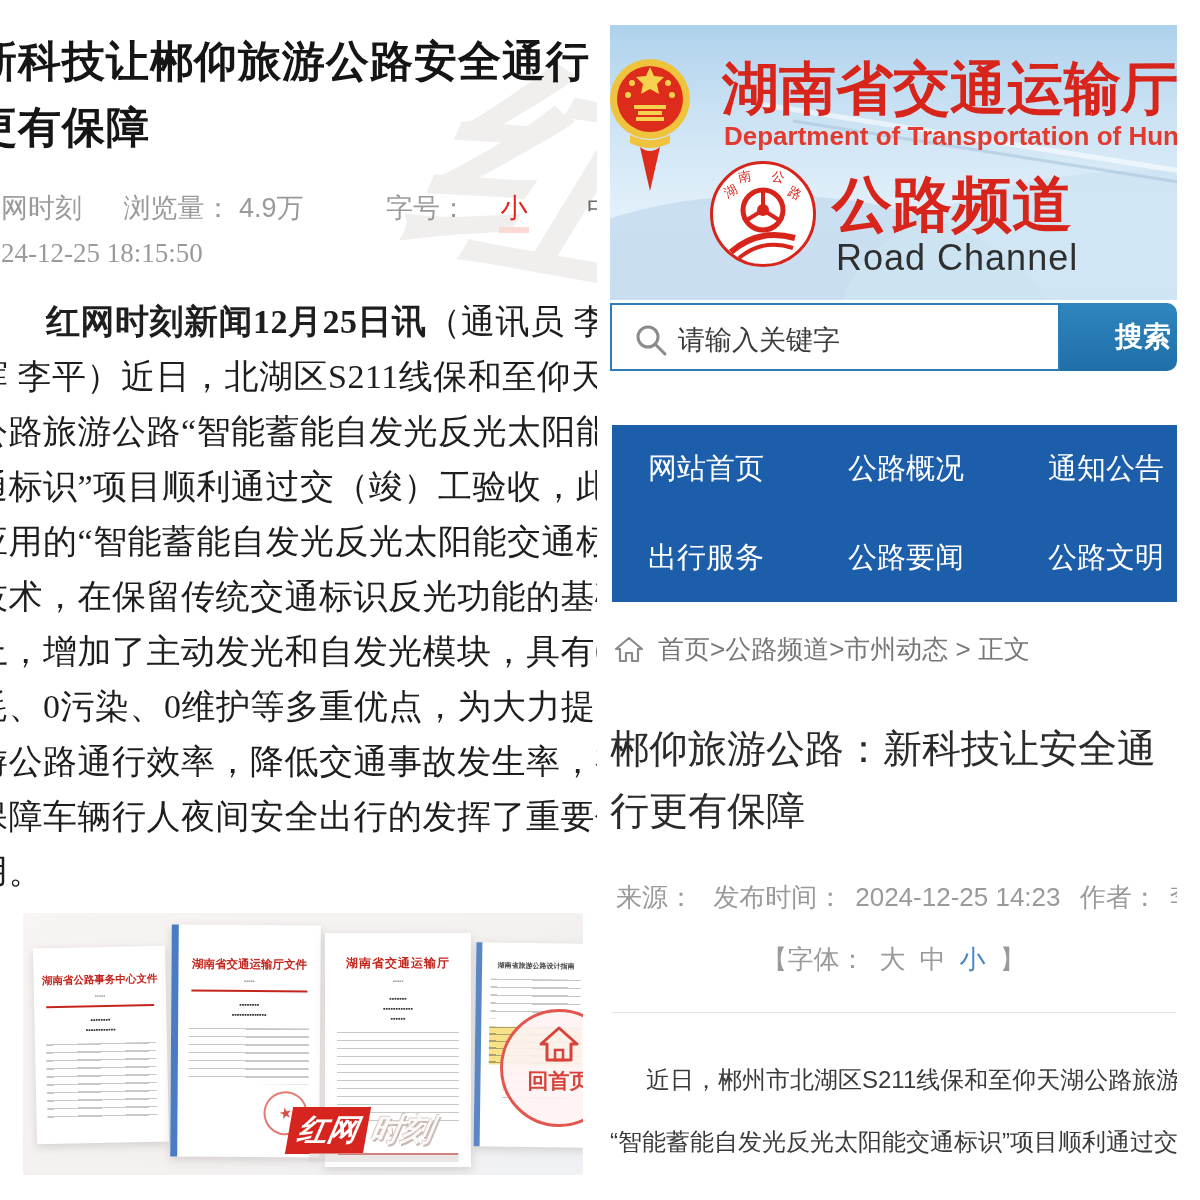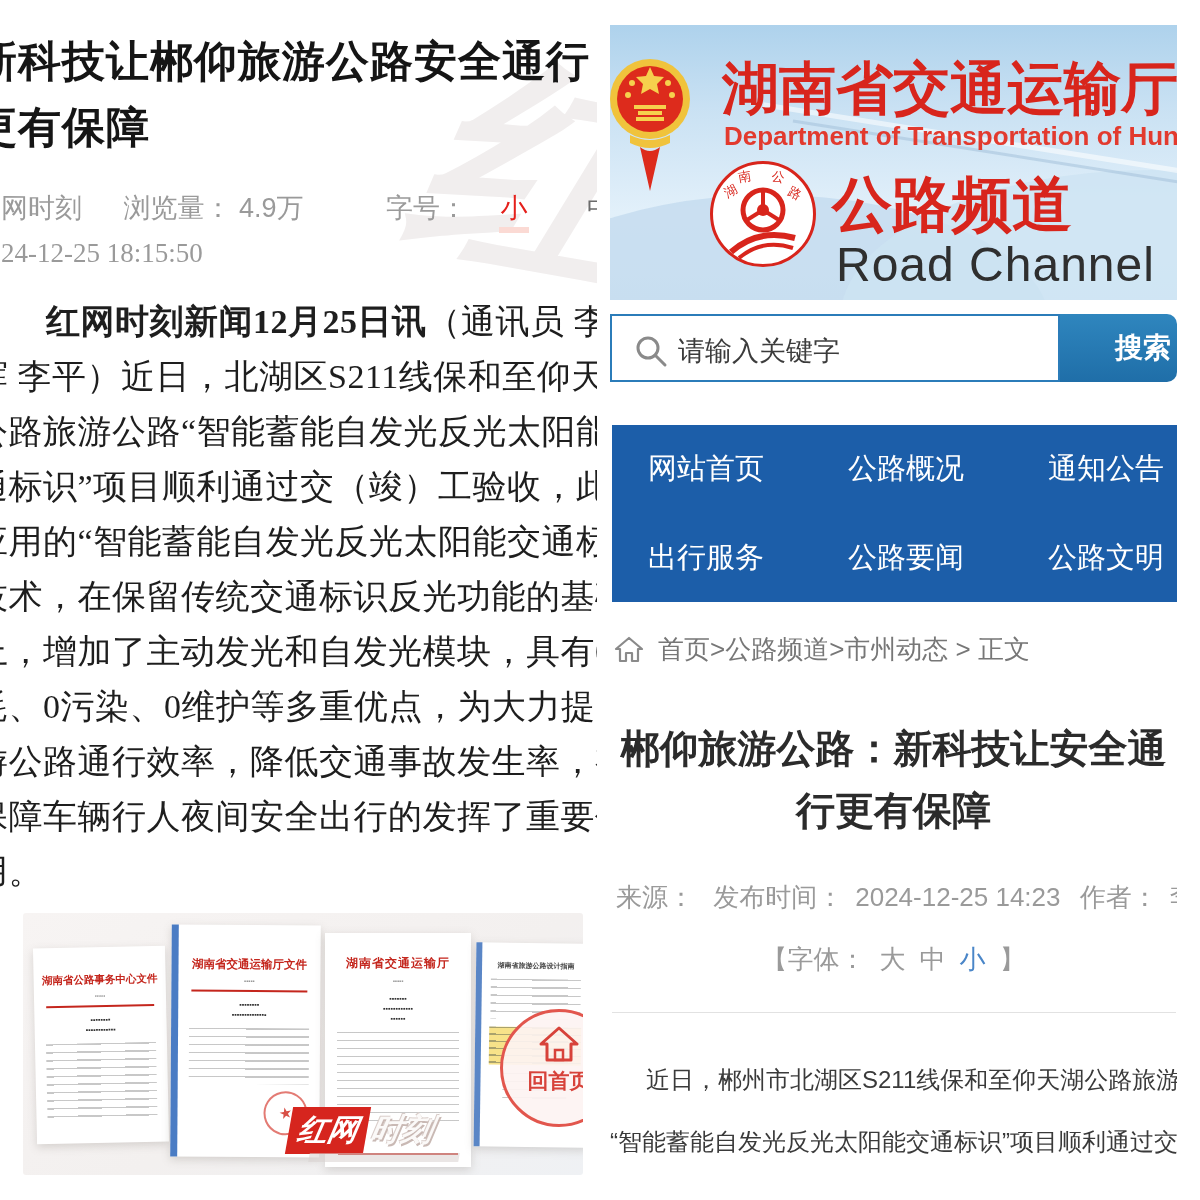--- a/index.html
+++ b/index.html
@@ -78,42 +78,42 @@
     transform:rotate(9deg);}
   .emblem{position:absolute;left:0;top:18px;}
   .banner-cn{position:absolute;left:112px;top:26px;font-size:57px;font-weight:bold;color:#d8251c;
     white-space:nowrap;letter-spacing:0;}
   .banner-en{position:absolute;left:114px;top:96px;font-size:26px;font-weight:bold;color:#e23a2e;
     white-space:nowrap;}
   .chan-logo{position:absolute;left:100px;top:136px;width:106px;height:106px;background:#fff;
     border:3px solid #d8251c;border-radius:50%;box-sizing:border-box;}
   .chan-cn{position:absolute;left:222px;top:140px;font-size:60px;font-weight:bold;color:#d8251c;
     white-space:nowrap;}
-  .chan-en{position:absolute;left:226px;top:212px;font-size:48px;color:#2f2f2f;white-space:nowrap;
+  .chan-en{position:absolute;left:226px;top:212px;font-size:36px;color:#2f2f2f;white-space:nowrap;
     letter-spacing:1px;}
 
-  .search-row{position:absolute;left:0;top:303px;width:567px;height:69px;margin-top:11px;}
+  .search-row{position:absolute;left:0;top:303px;width:567px;height:69px;}
   .search-input{position:absolute;left:0;top:0;width:450px;height:68px;box-sizing:border-box;
     background:#fff;border:2px solid #2b7cb9;}
   .search-input .ph{position:absolute;left:66px;top:17px;font-size:27px;color:#3c3c3c;}
   .search-input svg{position:absolute;left:22px;top:18px;}
   .search-btn{position:absolute;left:450px;top:0;width:117px;height:68px;box-sizing:border-box;
     background:linear-gradient(180deg,#2f86be,#1f6ea8);border:none;border-radius:0 10px 10px 0;
     color:#fff;font-size:28px;font-weight:bold;font-family:inherit;text-align:right;}
 
   .nav{position:absolute;left:2px;top:425px;width:605px;height:177px;background:#1c5ea9;
     display:grid;grid-template-columns:200px 200px 1fr;grid-template-rows:1fr 1fr;align-items:center;}
   .nav a{color:#fff;font-size:29px;text-decoration:none;padding-left:36px;white-space:nowrap;}
 
   .breadcrumb{position:absolute;left:4px;top:632px;height:36px;font-size:26px;color:#777;
     white-space:nowrap;}
   .breadcrumb svg{vertical-align:-5px;margin-right:14px;}
 
-  .rtitle{position:absolute;left:0;top:718px;width:567px;text-align:center;font-size:39px;
-    font-weight:bold;color:#2b2b2b;line-height:62px;}
+  .rtitle{position:absolute;left:0;top:718px;width:567px;font-size:39px;
+    font-weight:normal;color:#2b2b2b;line-height:62px;}
   .rmeta{position:absolute;left:0;top:880px;width:567px;text-align:center;font-size:26px;
     color:#9a9a9a;white-space:nowrap;}
   .rmeta span{margin:0 6px;text-align:right;}
   .rfontrow{position:absolute;left:0;top:942px;width:567px;text-align:center;font-size:26px;color:#9a9a9a;}
   .rfontrow span{margin:0 7px;}
   .rf-small{color:#4a86c8;}
   .rdivider{position:absolute;left:2px;top:1012px;width:564px;height:1px;background:#e2e2e2;}
   .rbody{position:absolute;left:0;top:1050px;width:567px;font-size:24px;color:#3a3a3a;}
   .rbody .rl{position:absolute;left:0;height:60px;line-height:60px;white-space:nowrap;}
   .rl1{top:0;text-indent:36px;}

